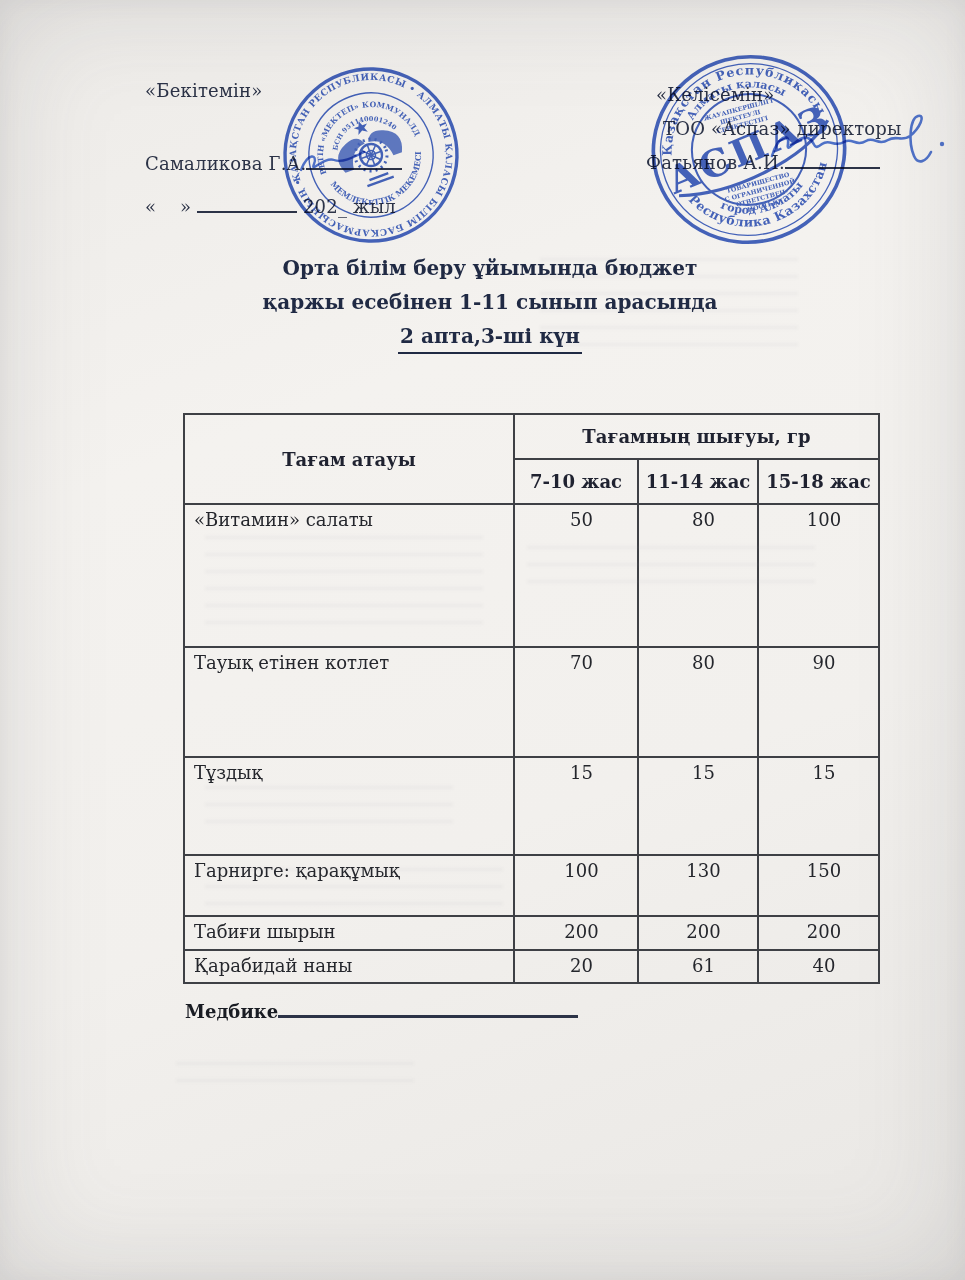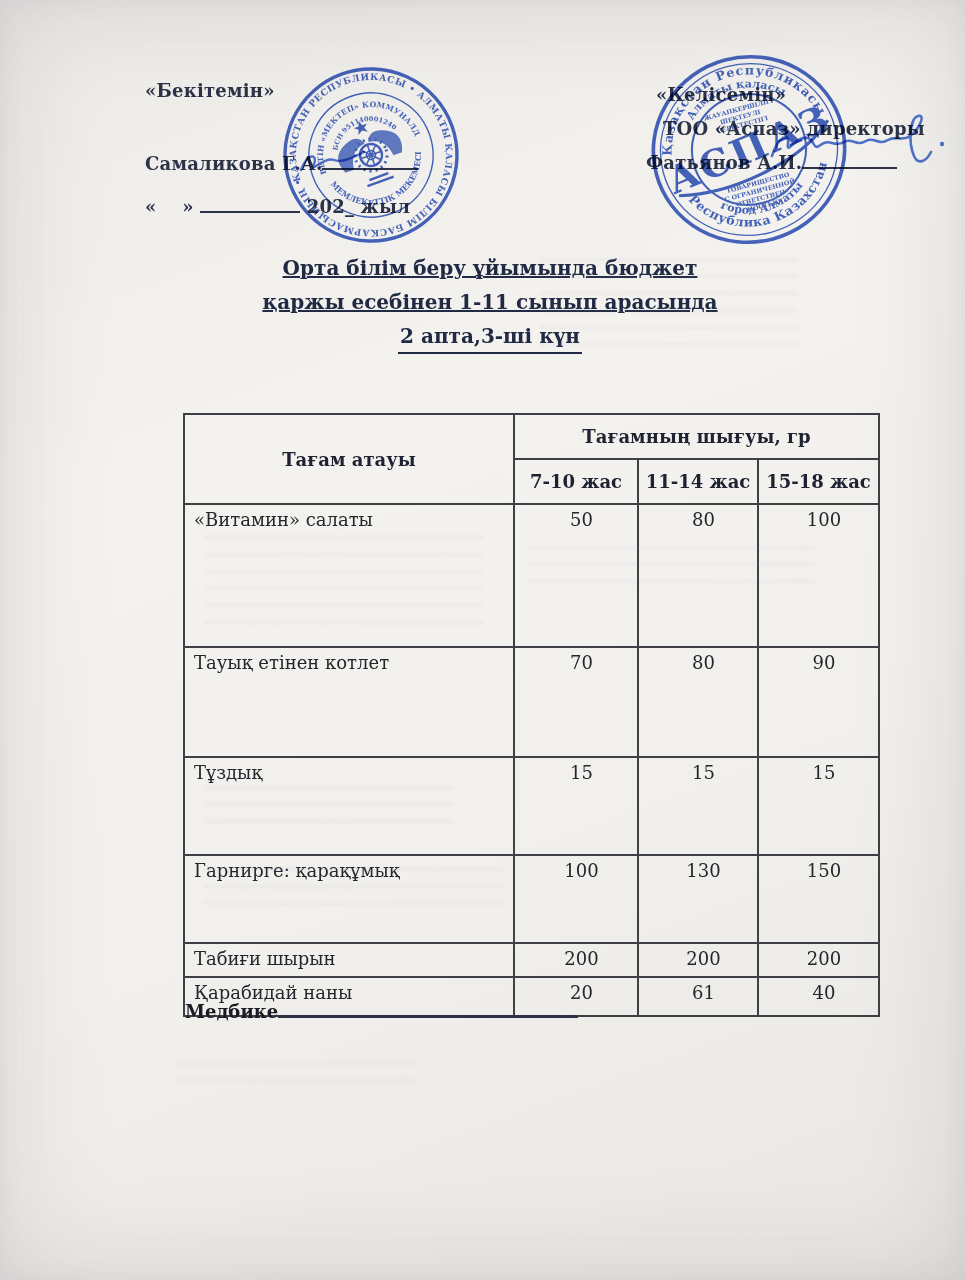--- a/index.html
+++ b/index.html
@@ -7,39 +7,39 @@
     position:relative;width:965px;height:1280px;overflow:hidden;
     background:linear-gradient(160deg,#edebe8 0%,#f4f2ef 32%,#f2f0ed 62%,#e9e7e4 100%);
     font-family:"DejaVu Serif","Liberation Serif",serif;
     color:#23262e;
   }
   .paper::after{
     content:"";position:absolute;inset:0;pointer-events:none;
     box-shadow:inset 0 0 110px rgba(96,94,100,.18), inset 0 0 22px rgba(120,118,126,.08);
   }
   
-  .hdr{position:absolute;font-weight:bold;font-size:18px;color:#2c3347;white-space:pre;letter-spacing:.2px;}
+  .hdr{position:absolute;font-weight:normal;font-size:18px;color:#2c3347;white-space:pre;letter-spacing:.2px;}
   .uline{display:inline-block;border-bottom:2px solid #2c3347;height:15px;}
   .ul-96{width:96px;} .ul-100{width:100px;} .ul-95{width:95px;} .ul-300{width:300px;border-bottom-width:3px;}
   
   .title-block{position:absolute;left:185px;top:253px;width:610px;text-align:center;
-    font-weight:bold;font-size:20px;color:#202a44;text-decoration:underline;}
+    font-weight:bold;font-size:20px;color:#202a44;}
   .title-line{height:34px;line-height:30px;}
   .title-underline{display:inline-block;border-bottom:2px solid #202a44;padding:0 2px 1px 2px;}
   
   .menu-table{position:absolute;left:183px;top:413px;border-collapse:collapse;table-layout:fixed;}
   .menu-table td{border:2px solid #3e4045;vertical-align:top;font-size:18px;color:#24262c;
     padding:4px 6px 0 17px;overflow:hidden;}
   .menu-table td.th{font-weight:bold;text-align:center;vertical-align:middle;color:#1f2230;padding:4px 4px;}
   .menu-table td.nm{text-align:left;padding-left:9px;}
   .menu-table td.val{text-align:center;}
   col.c0{width:330px;} col.c1{width:124px;} col.c2{width:120px;} col.c3{width:121px;}
   tr.hr1{height:45px;} tr.hr2{height:45px;}
   tr.r0{height:143px;} tr.r1{height:110px;} tr.r2{height:98px;}
-  tr.r3{height:88px;}  tr.r4{height:34px;}  tr.r5{height:39px;}
+  tr.r3{height:61px;}  tr.r4{height:34px;}  tr.r5{height:33px;}
   
   .footer-line{position:absolute;left:185px;top:1000px;font-weight:bold;font-size:18px;color:#191c23;}
   
   .stamp{position:absolute;mix-blend-mode:multiply;opacity:.88;}
   .stamp-school{left:281px;top:65px;width:180px;height:180px;transform:rotate(-20deg);}
   .stamp-aspaz{left:647px;top:51px;width:204px;height:197px;transform:rotate(-15deg);}
   .sig{position:absolute;mix-blend-mode:multiply;opacity:.9;}
   .sig-right{left:768px;top:112px;width:182px;height:66px;}
   .sig-left{left:298px;top:146px;width:82px;height:36px;}
   

